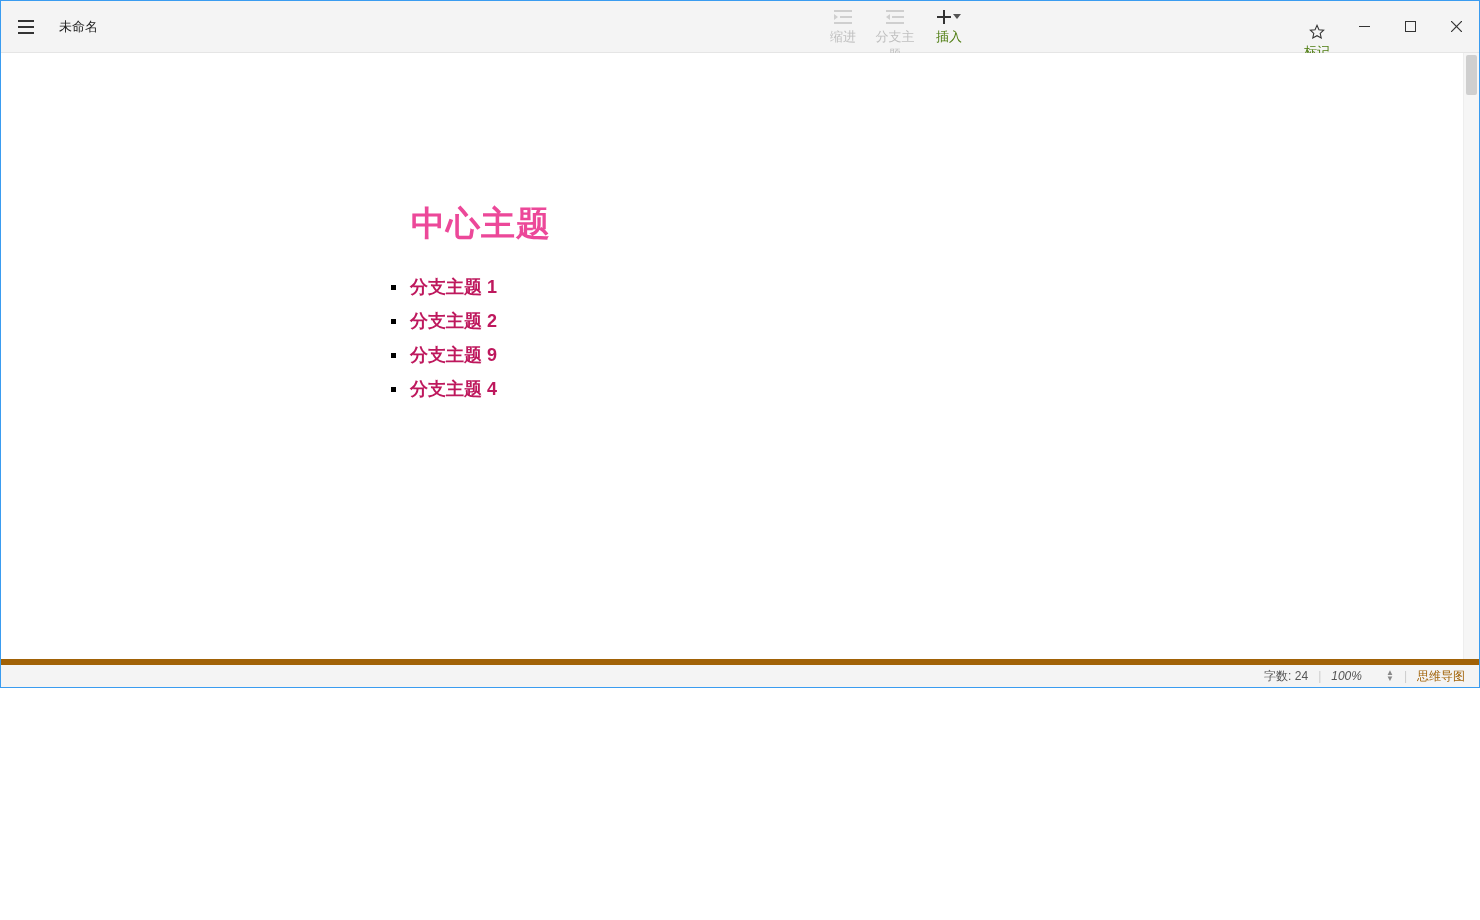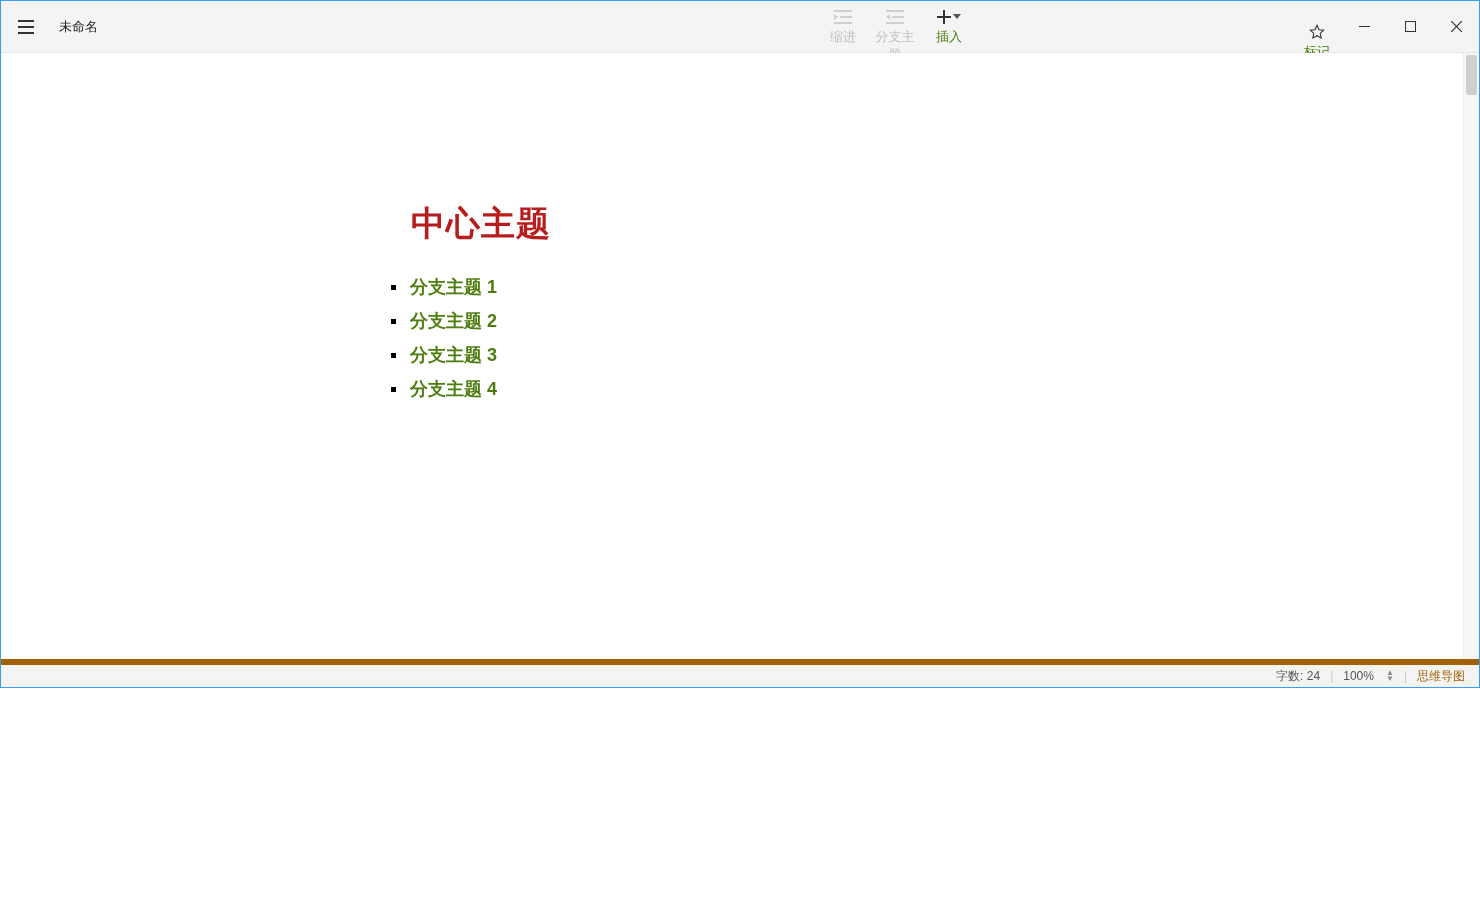--- a/index.html
+++ b/index.html
@@ -18,27 +18,27 @@
   .tool-btn.insert { width: 48px; }
   .insert-icon { display: flex; align-items: center; gap: 2px; }
   .toolbar-right { position: absolute; right: 140px; top: 0; height: 100%; display: flex; align-items: flex-start; padding-top: 7px; margin-top: 15px; }
   .win-controls { position: absolute; right: 0; top: 0; height: 100%; display: flex; align-items: center; }
   .win-btn { width: 46px; height: 100%; display: flex; align-items: center; justify-content: center; cursor: pointer; }
   .win-btn svg { width: 11px; height: 11px; }
   .content-area { flex: 1; position: relative; background: #fff; overflow: hidden; }
   .scrollbar-v { position: absolute; right: 0; top: 0; width: 16px; height: 100%; background: #f6f6f6; border-left: 1px solid #eee; }
   .scroll-thumb { position: absolute; top: 2px; left: 2px; right: 2px; height: 40px; background: #cfcfcf; border-radius: 2px; }
   .outline { position: absolute; left: 390px; top: 148px; }
-  .main-title { font-size: 34px; font-weight: 700; color: #b91c1c; margin-left: 20px; margin-bottom: 28px; letter-spacing: 1px; }
+  .main-title { font-size: 34px; font-weight: 700; color: #ec4899; margin-left: 20px; margin-bottom: 28px; letter-spacing: 1px; }
   .branch-list { list-style: none; }
-  .branch-item { display: flex; align-items: center; font-size: 18px; font-weight: 600; color: #4d7c0f; margin-bottom: 10px; cursor: text; }
+  .branch-item { display: flex; align-items: center; font-size: 18px; font-weight: 600; color: #be185d; margin-bottom: 10px; cursor: text; }
   .bullet { width: 5px; height: 5px; background: #000; margin-right: 14px; flex-shrink: 0; }
   .statusbar { height: 28px; background: #f4f4f4; border-top: 6px solid #a16207; display: flex; align-items: center; justify-content: flex-end; padding: 0 14px; font-size: 12px; color: #555; gap: 10px; }
   .status-sep { color: #ccc; }
-  .zoom-group { display: flex; align-items: center; gap: 12px; }
+  .zoom-group { display: flex; align-items: center; gap: 24px; font-style: italic; }
   .stepper { display: flex; flex-direction: column; line-height: 6px; font-size: 8px; color: #888; }
   .mindmap-btn { cursor: pointer; color: #a16207; }
 </style>
 </head>
 <body>
 
 <div class="window">
 
   <div class="titlebar">
     <div class="titlebar-left">
@@ -129,21 +129,21 @@
         <li class="branch-item">
           <span class="bullet"></span>
           <span>分支主题 1</span>
         </li>
         <li class="branch-item">
           <span class="bullet"></span>
           <span>分支主题 2</span>
         </li>
         <li class="branch-item">
           <span class="bullet"></span>
-          <span>分支主题 3</span>
+          <span>分支主题 9</span>
         </li>
         <li class="branch-item">
           <span class="bullet"></span>
           <span>分支主题 4</span>
         </li>
       </ul>
     </div>
     <div class="scrollbar-v">
       <div class="scroll-thumb"></div>
     </div>

